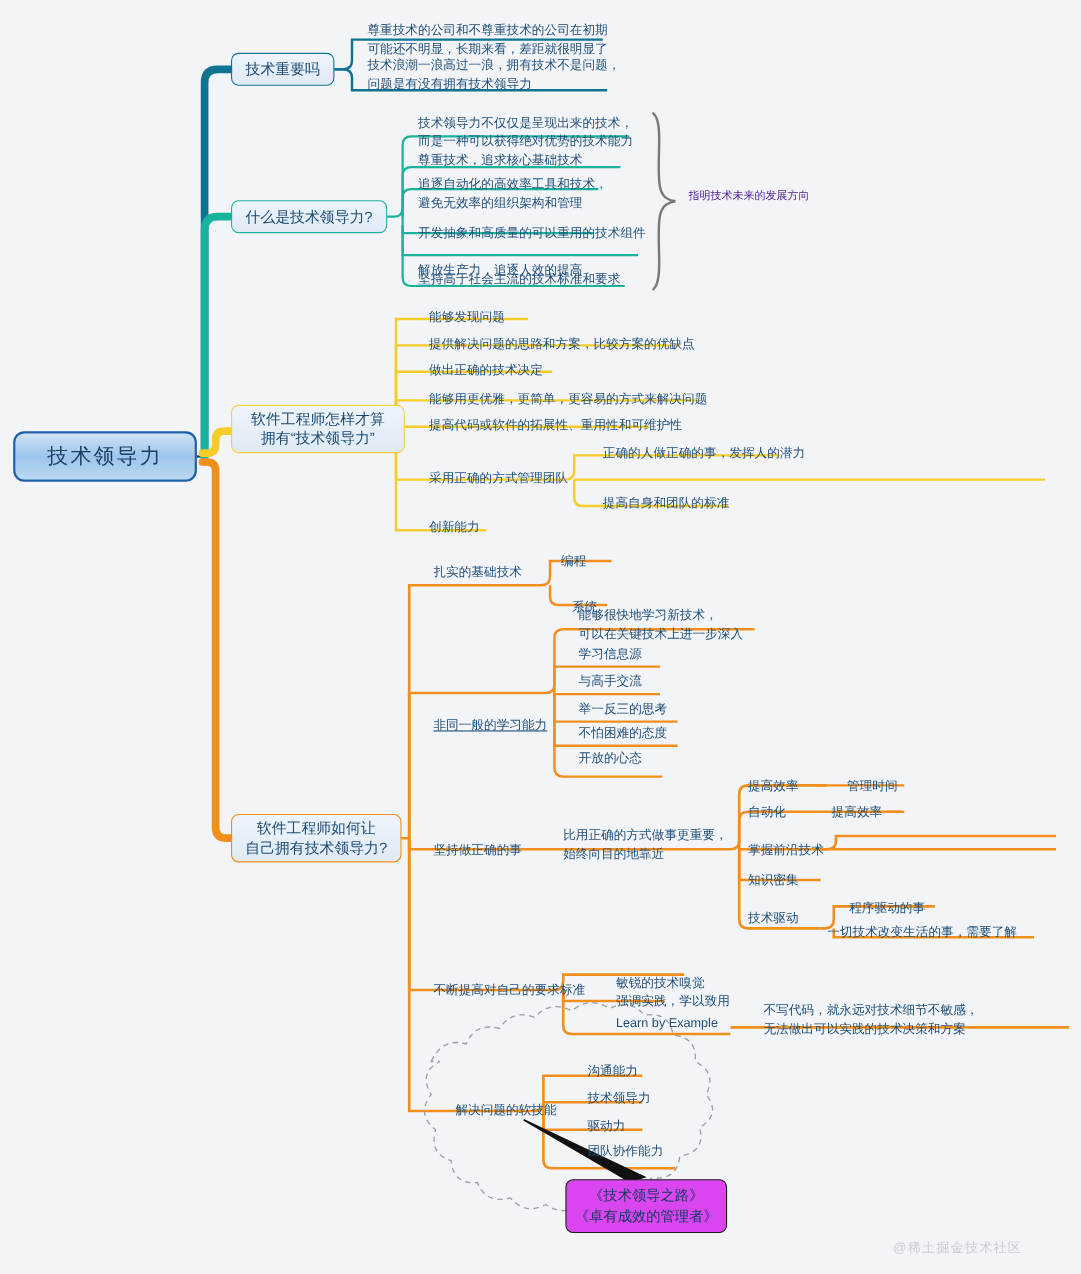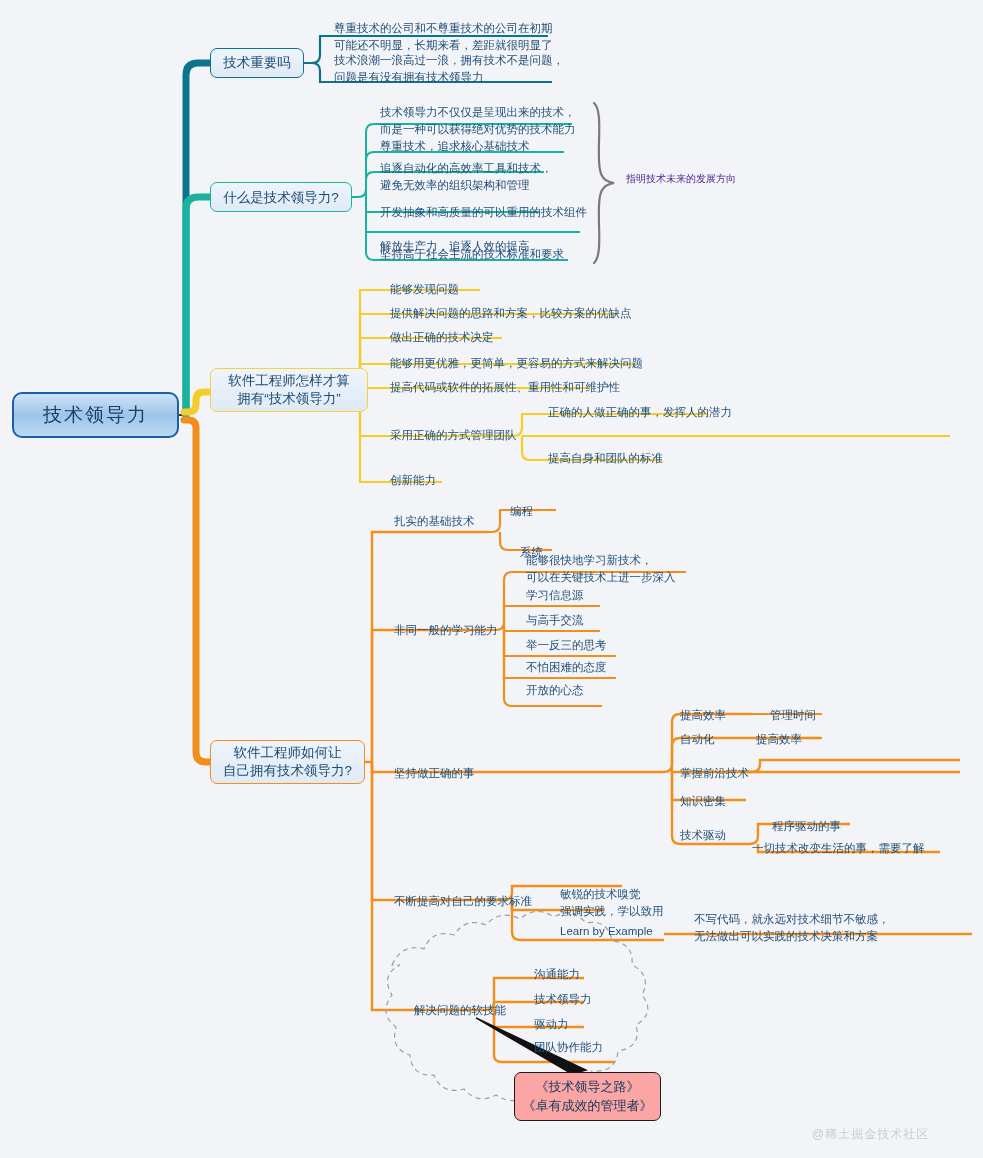--- a/index.html
+++ b/index.html
@@ -39,21 +39,21 @@
   
   .leaf{
     position:absolute;color:#1f4e79;font-size:11.5px;line-height:1.45;
     white-space:pre;
   }
   .red{color:#4c1d95;font-size:10px;}
 
   
   .callout{
     position:absolute;left:514px;top:1072px;width:145px;height:47px;
-    background:#fca5a5;border:1.8px solid #1c1c1c;border-radius:7px;
+    background:#d946ef;border:1.8px solid #1c1c1c;border-radius:7px;
     display:flex;flex-direction:column;align-items:center;justify-content:center;
     font-size:13px;color:#123a5e;line-height:1.4;
   }
 
   .watermark{
     position:absolute;left:812px;top:1126px;
     color:#c9ccd1;font-size:12px;letter-spacing:1px;
   }
 </style>
 </head>
@@ -188,30 +188,32 @@
   <div class="leaf" style="left:390px;top:427px;">采用正确的方式管理团队</div>
   <div class="leaf" style="left:390px;top:472px;">创新能力</div>
 
   <div class="leaf" style="left:548px;top:404px;">正确的人做正确的事，发挥人的潜力</div>
   <div class="leaf" style="left:548px;top:450px;">提高自身和团队的标准</div>
 
   <div class="leaf" style="left:394px;top:513px;">扎实的基础技术</div>
   <div class="leaf" style="left:510px;top:503px;">编程</div>
   <div class="leaf" style="left:510px;top:544px;margin-left:10px;">系统</div>
 
-  <div class="leaf" style="left:394px;top:622px;">非同一般的学习能力</div>
+  <div class="leaf" style="left:394px;top:652px;text-decoration:underline;">非同一般的学习能力</div>
   <div class="leaf" style="left:526px;top:552px;">能够很快地学习新技术，
 可以在关键技术上进一步深入</div>
   <div class="leaf" style="left:526px;top:587px;">学习信息源</div>
   <div class="leaf" style="left:526px;top:612px;">与高手交流</div>
   <div class="leaf" style="left:526px;top:637px;">举一反三的思考</div>
   <div class="leaf" style="left:526px;top:659px;">不怕困难的态度</div>
   <div class="leaf" style="left:526px;top:682px;">开放的心态</div>
 
   <div class="leaf" style="left:394px;top:765px;">坚持做正确的事</div>
+  <div class="leaf" style="left:512px;top:752px;">比用正确的方式做事更重要，
+始终向目的地靠近</div>
 
   <div class="leaf" style="left:680px;top:707px;">提高效率</div>
   <div class="leaf" style="left:770px;top:707px;">管理时间</div>
   <div class="leaf" style="left:680px;top:731px;">自动化</div>
   <div class="leaf" style="left:756px;top:731px;">提高效率</div>
   <div class="leaf" style="left:680px;top:765px;">掌握前沿技术</div>
   <div class="leaf" style="left:680px;top:793px;">知识密集</div>
   <div class="leaf" style="left:680px;top:827px;">技术驱动</div>
   <div class="leaf" style="left:772px;top:818px;">程序驱动的事</div>
   <div class="leaf" style="left:752px;top:840px;">一切技术改变生活的事，需要了解</div>

